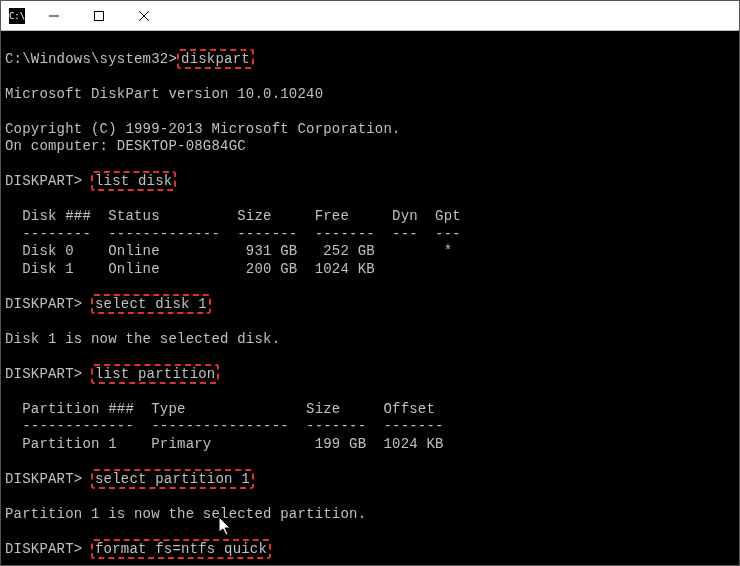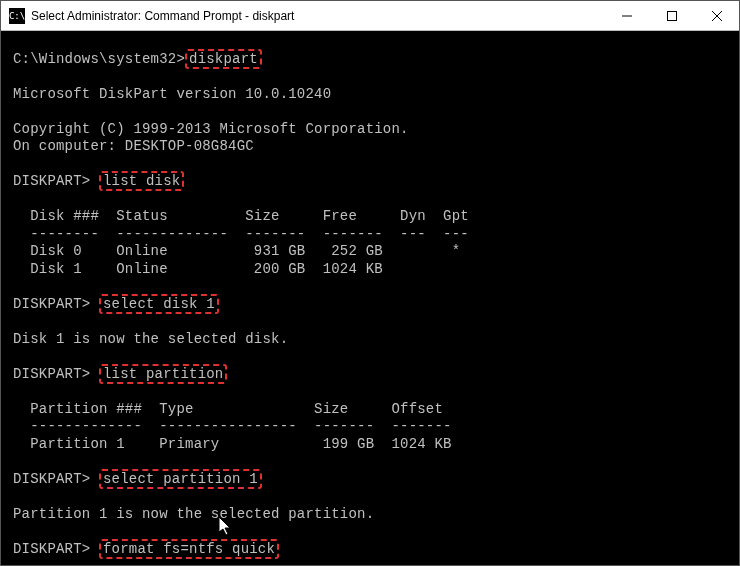--- a/index.html
+++ b/index.html
@@ -43,21 +43,21 @@
     justify-content: center;
     cursor: pointer;
   }
   .win-btn svg { width: 10px; height: 10px; }
   .terminal {
     background: #000;
     color: #c0c0c0;
     font-family: "Consolas", "Courier New", monospace;
     font-size: 14px;
     line-height: 17.5px;
-    padding: 2px 12px;
+    padding: 2px 4px;
     height: calc(100% - 30px);
     white-space: pre;
     overflow: hidden;
     position: relative;
     letter-spacing: 0.2px;
   }
   .hl {
     border: 2px dashed #e03030;
     padding: 0 2px;
     border-radius: 3px;
@@ -65,21 +65,20 @@
   .mouse-cursor {
     position: absolute;
     pointer-events: none;
   }
 </style>
 </head>
 <body>
 
 <div class="titlebar">
   <div class="titlebar-icon">C:\</div>
-  <div class="titlebar-title">Select Administrator: Command Prompt - diskpart</div>
   <div class="win-btn">
     <svg viewBox="0 0 10 10">
         <line x1="0" y1="5" x2="10" y2="5" stroke="#000" stroke-width="1"></line>
       </svg>
   </div>
   <div class="win-btn">
     <svg viewBox="0 0 10 10">
         <rect x="0.5" y="0.5" width="9" height="9" fill="none" stroke="#000" stroke-width="1"></rect>
       </svg>
   </div>

